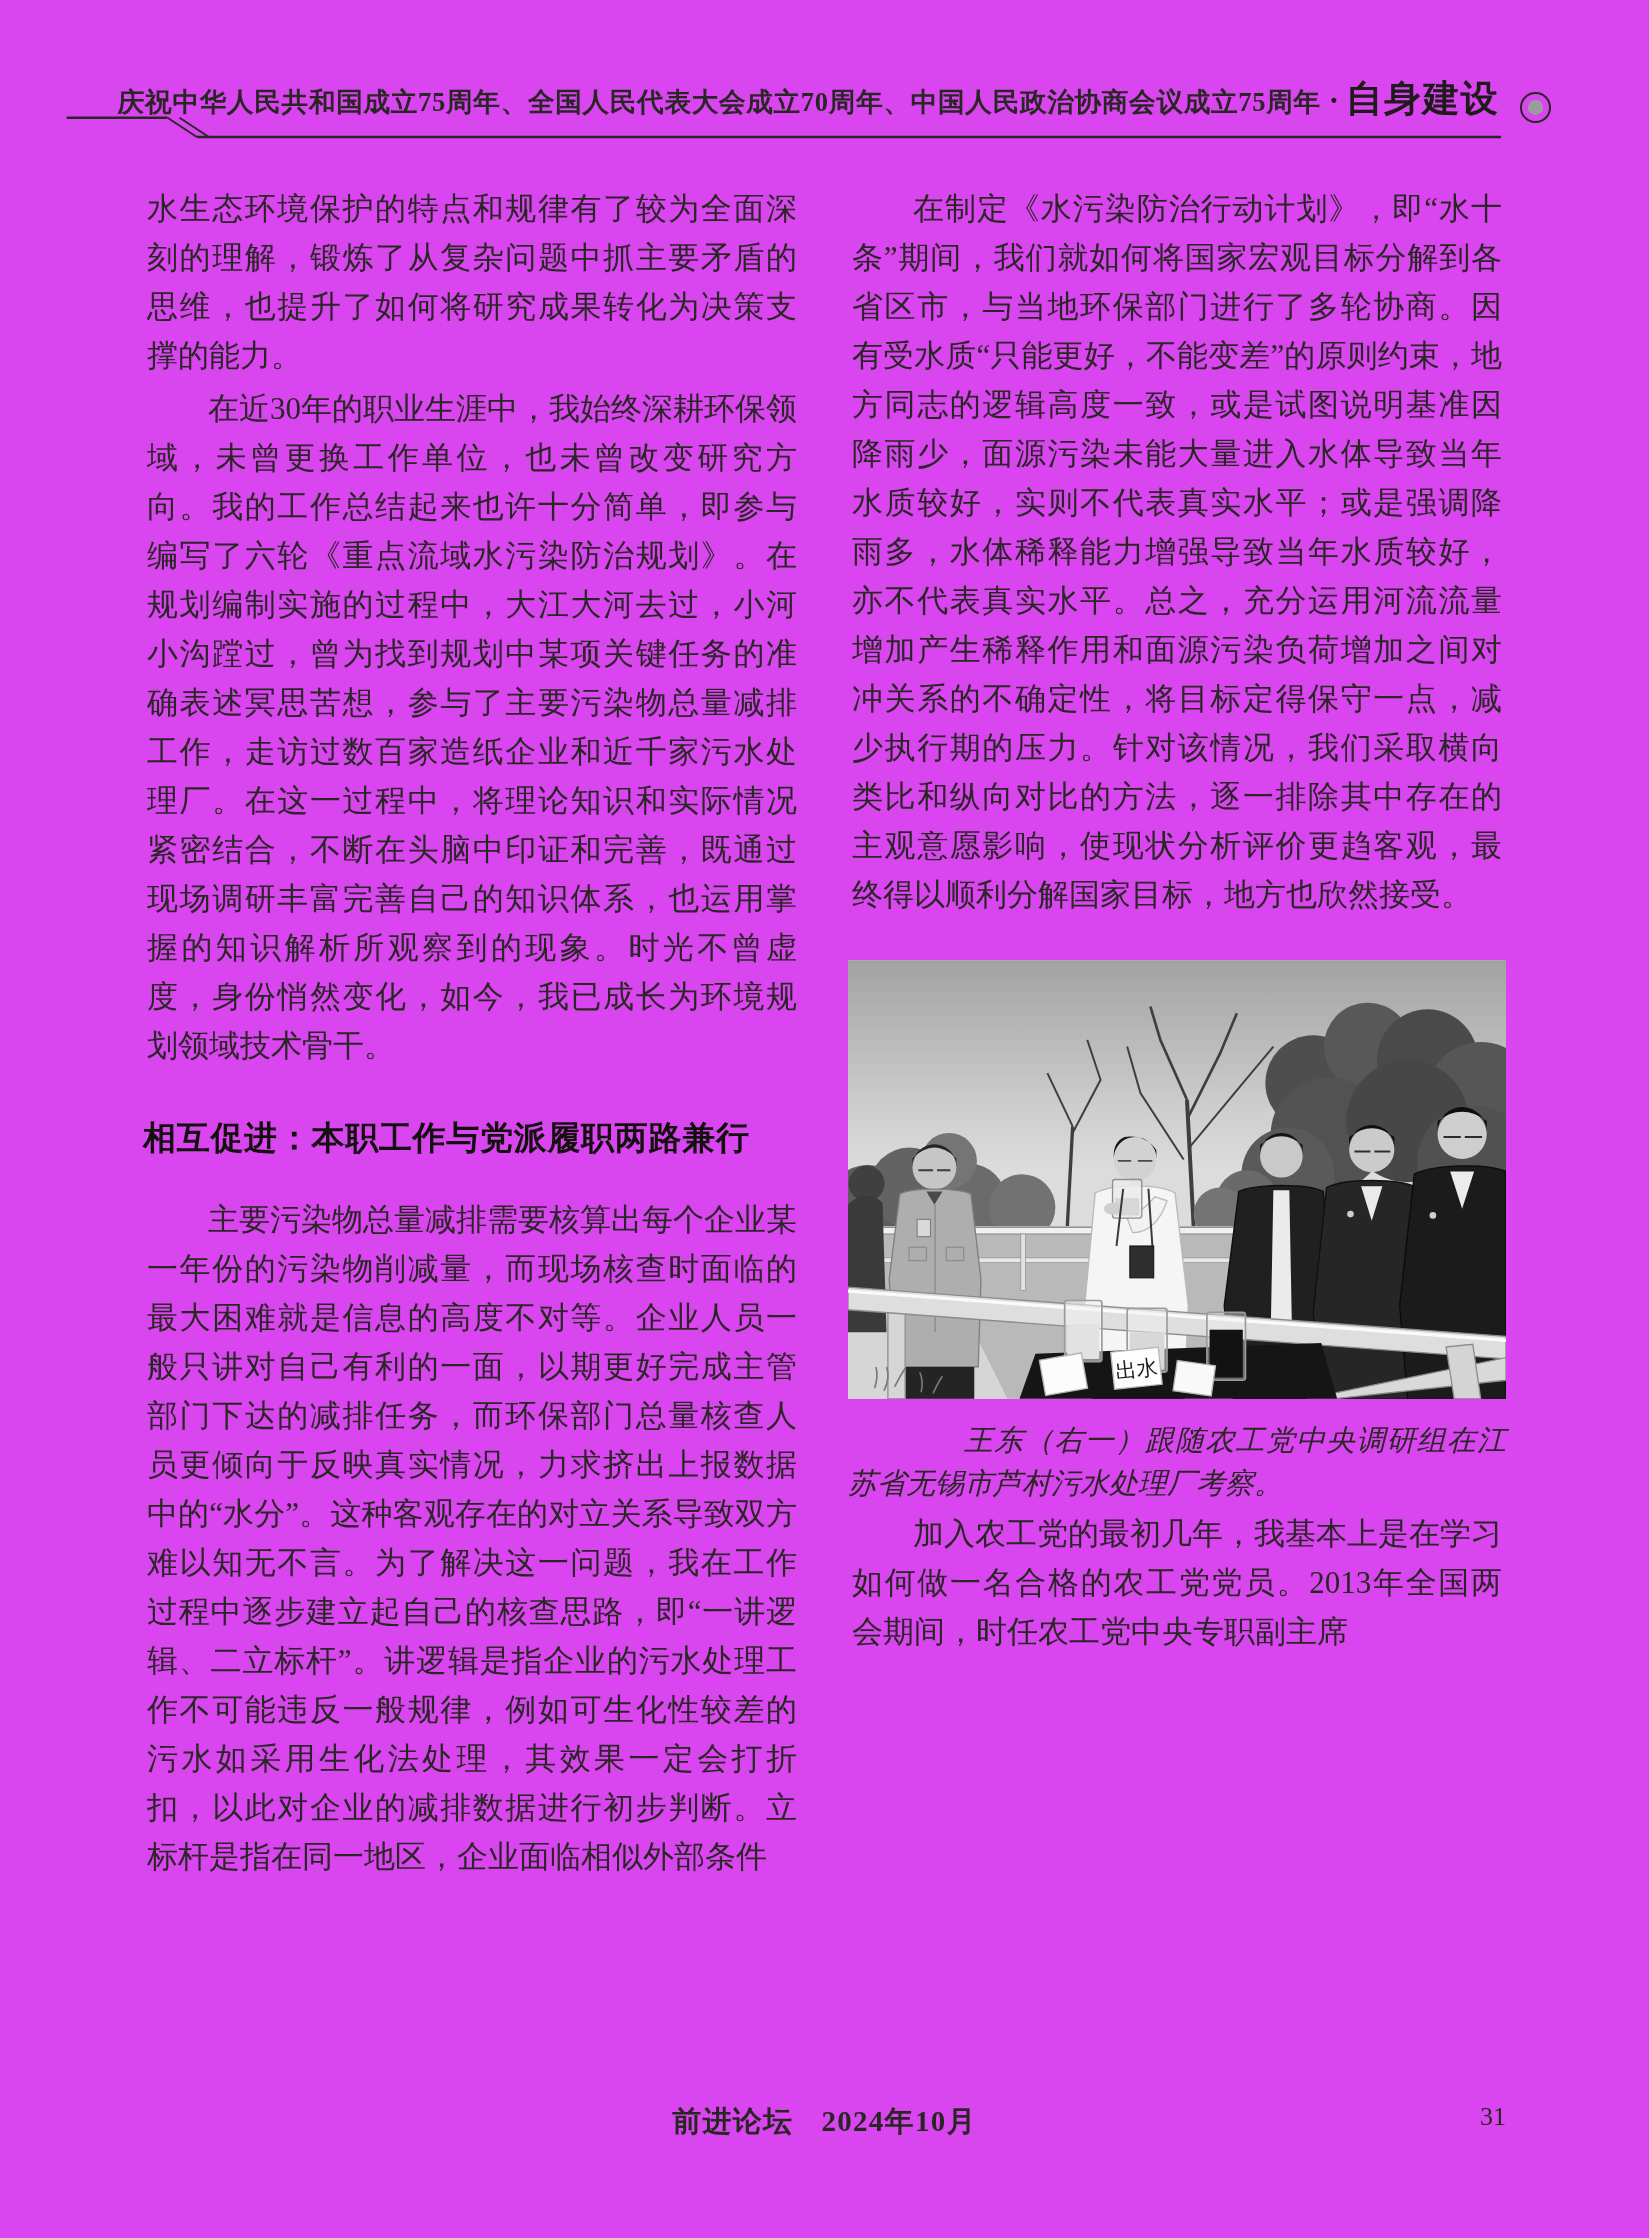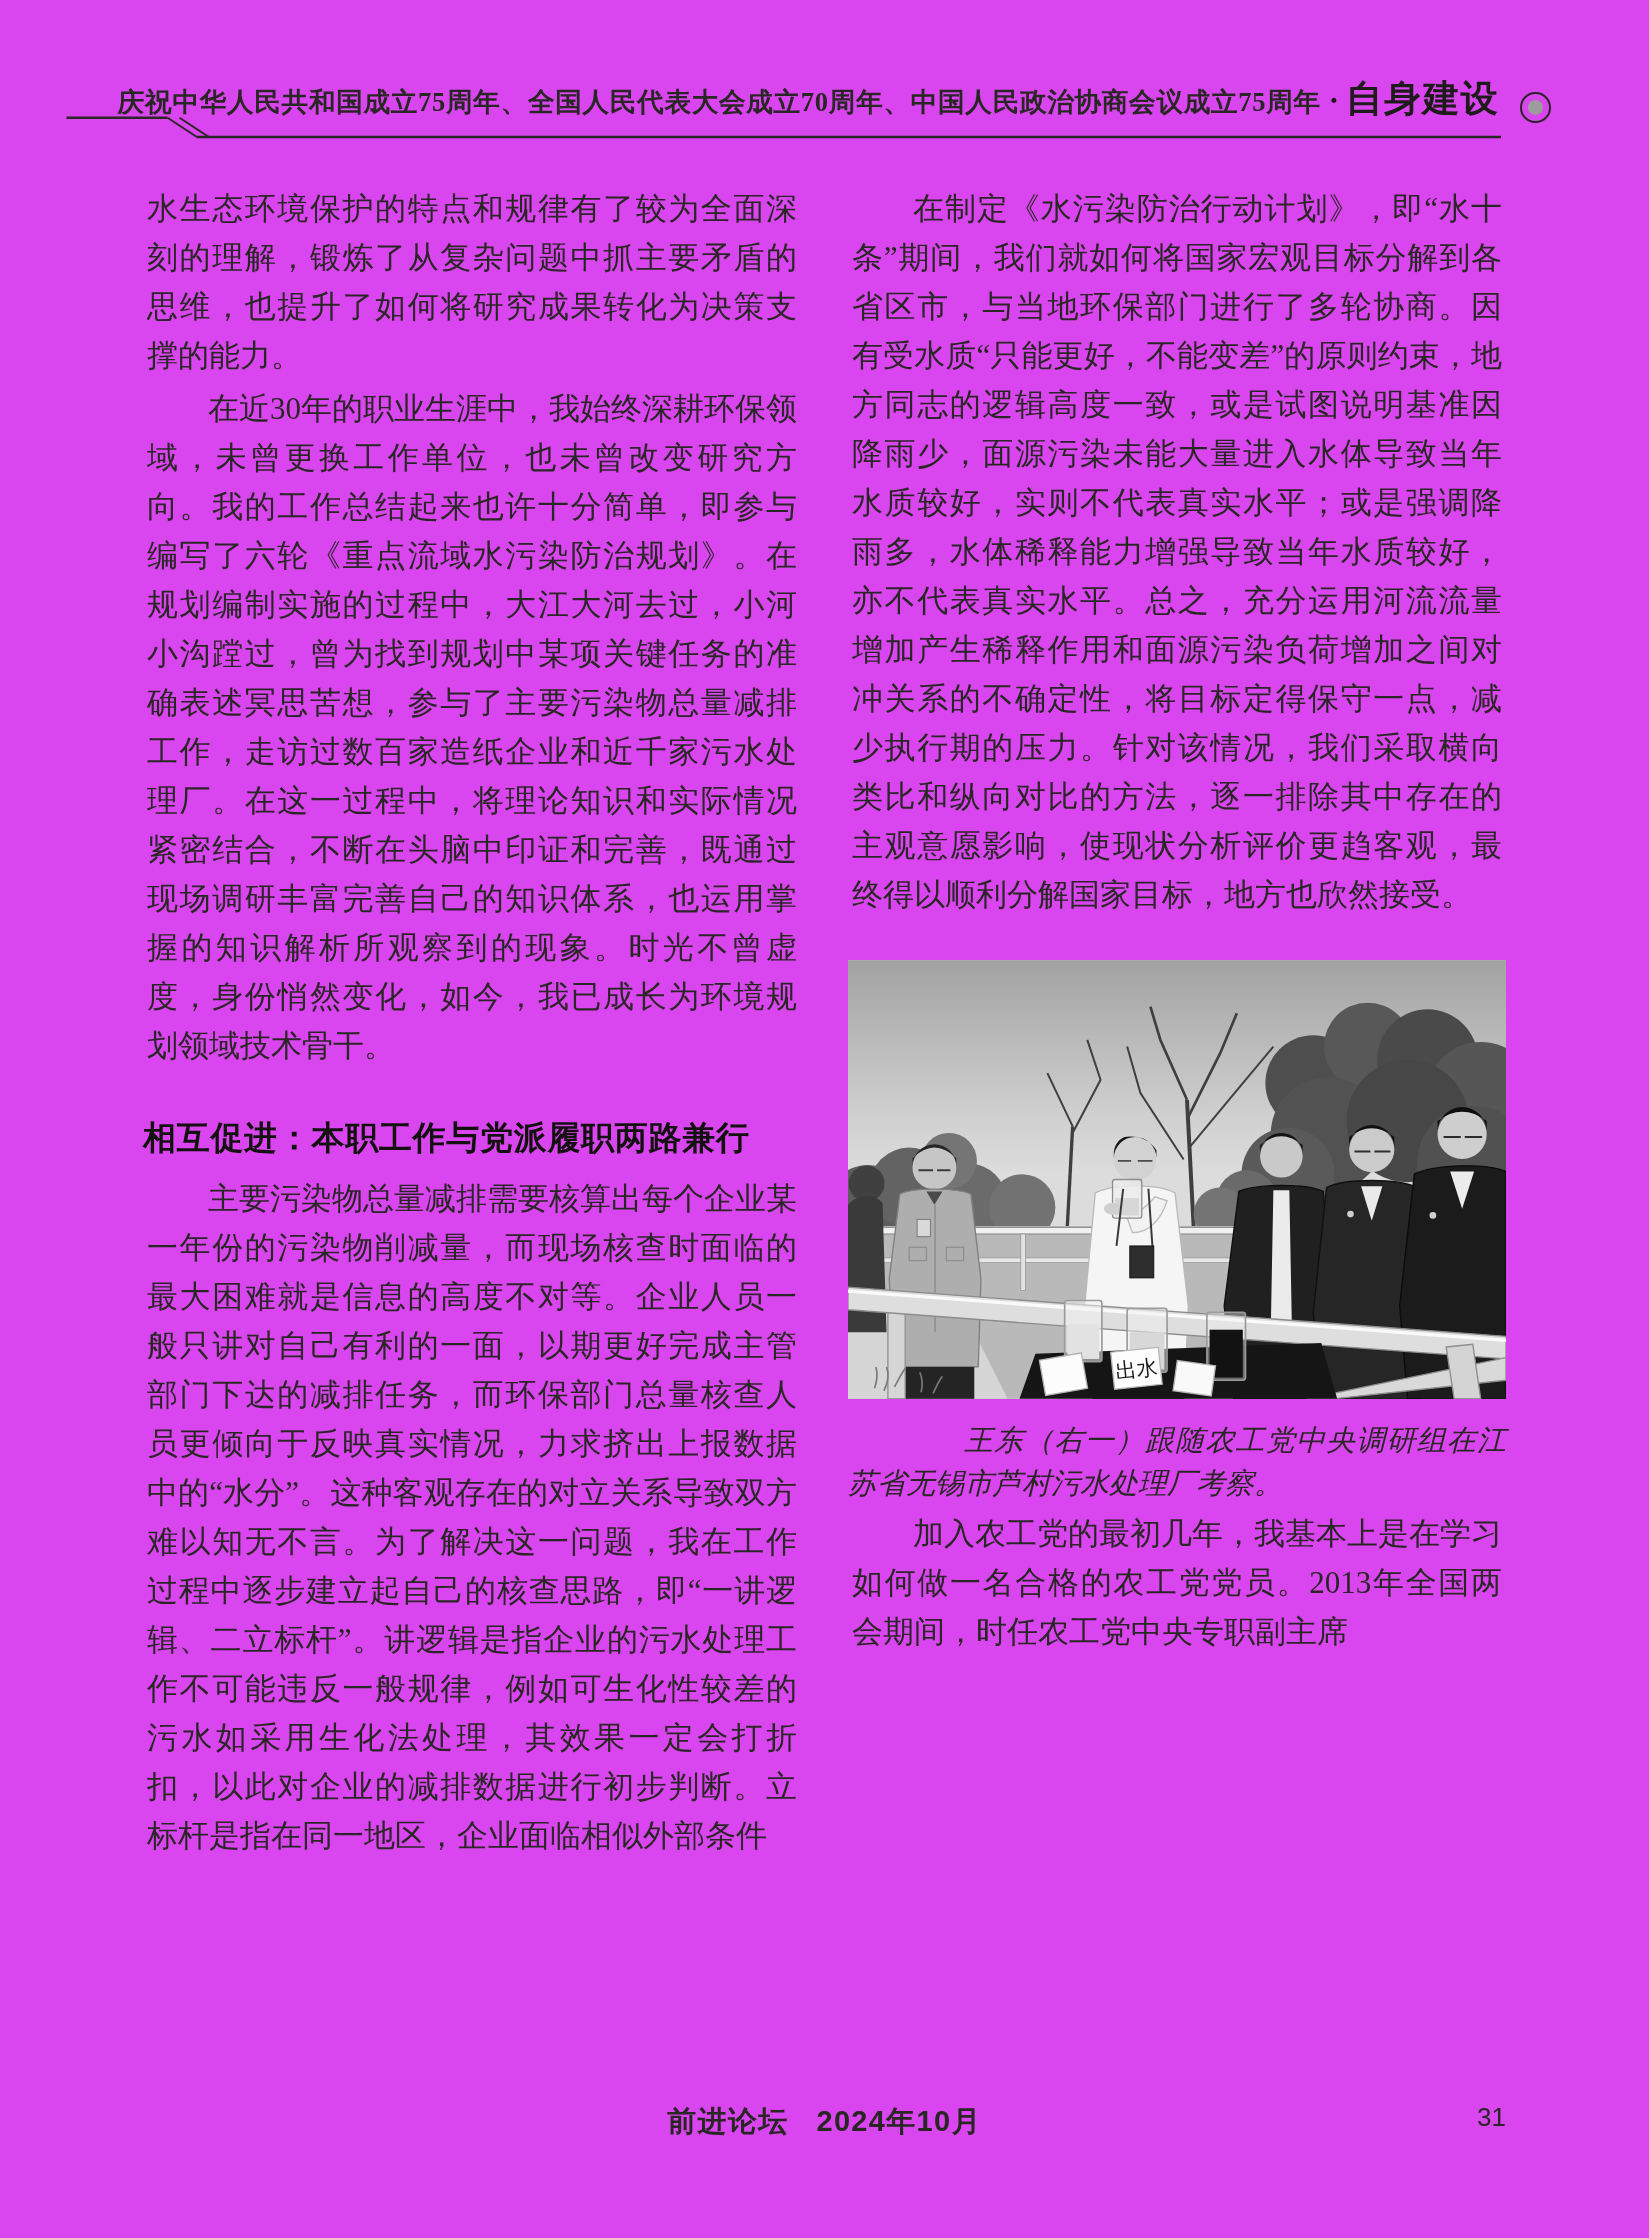--- a/index.html
+++ b/index.html
@@ -38,37 +38,37 @@
     font-size:31px;line-height:49px;
     text-align:justify;text-justify:inter-character;
   }
   .col-left{left:143px;}
   .col-right{left:848px;}
   .col p{margin:4px;}
   .indent{text-indent:61px;}
   .section-heading{
     font-family:"Liberation Sans","DejaVu Sans",sans-serif;
     font-size:33px;font-weight:800;color:#141010;
-    line-height:48px;margin:44px 0 12px 0;letter-spacing:0.7px;
+    line-height:48px;margin:44px 0 33px 0;letter-spacing:0.7px;
     text-align:left;
   }
   
   .photo-figure{margin:41px 0 0 0;}
   .photo-frame{width:658px;height:439px;display:block;background:#cfcfcf;}
   .caption{
     margin:20px 0 0 0;
     font-size:29px;line-height:43px;font-style:italic;
     text-indent:116px;color:#2b2626;
     text-align:justify;
   }
   .para-after-photo{margin-top:20px;}
   
   .footer{
     position:absolute;top:2102px;left:143px;width:1363px;height:47px;
-    font-family:Liberation Sans, sans-serif;
+    font-family:Liberation Serif, serif;
   }
   .footer-center{
     position:absolute;left:0;right:0;text-align:center;
     font-size:29px;font-weight:600;color:#2b2626;letter-spacing:1.3px;
   }
   .footer-issue{margin-left:28px;font-weight:600;}
   .page-number{
     position:absolute;right:0;top:0;font-size:26px;font-weight:500;color:#2b2626;
   }
 </style>

